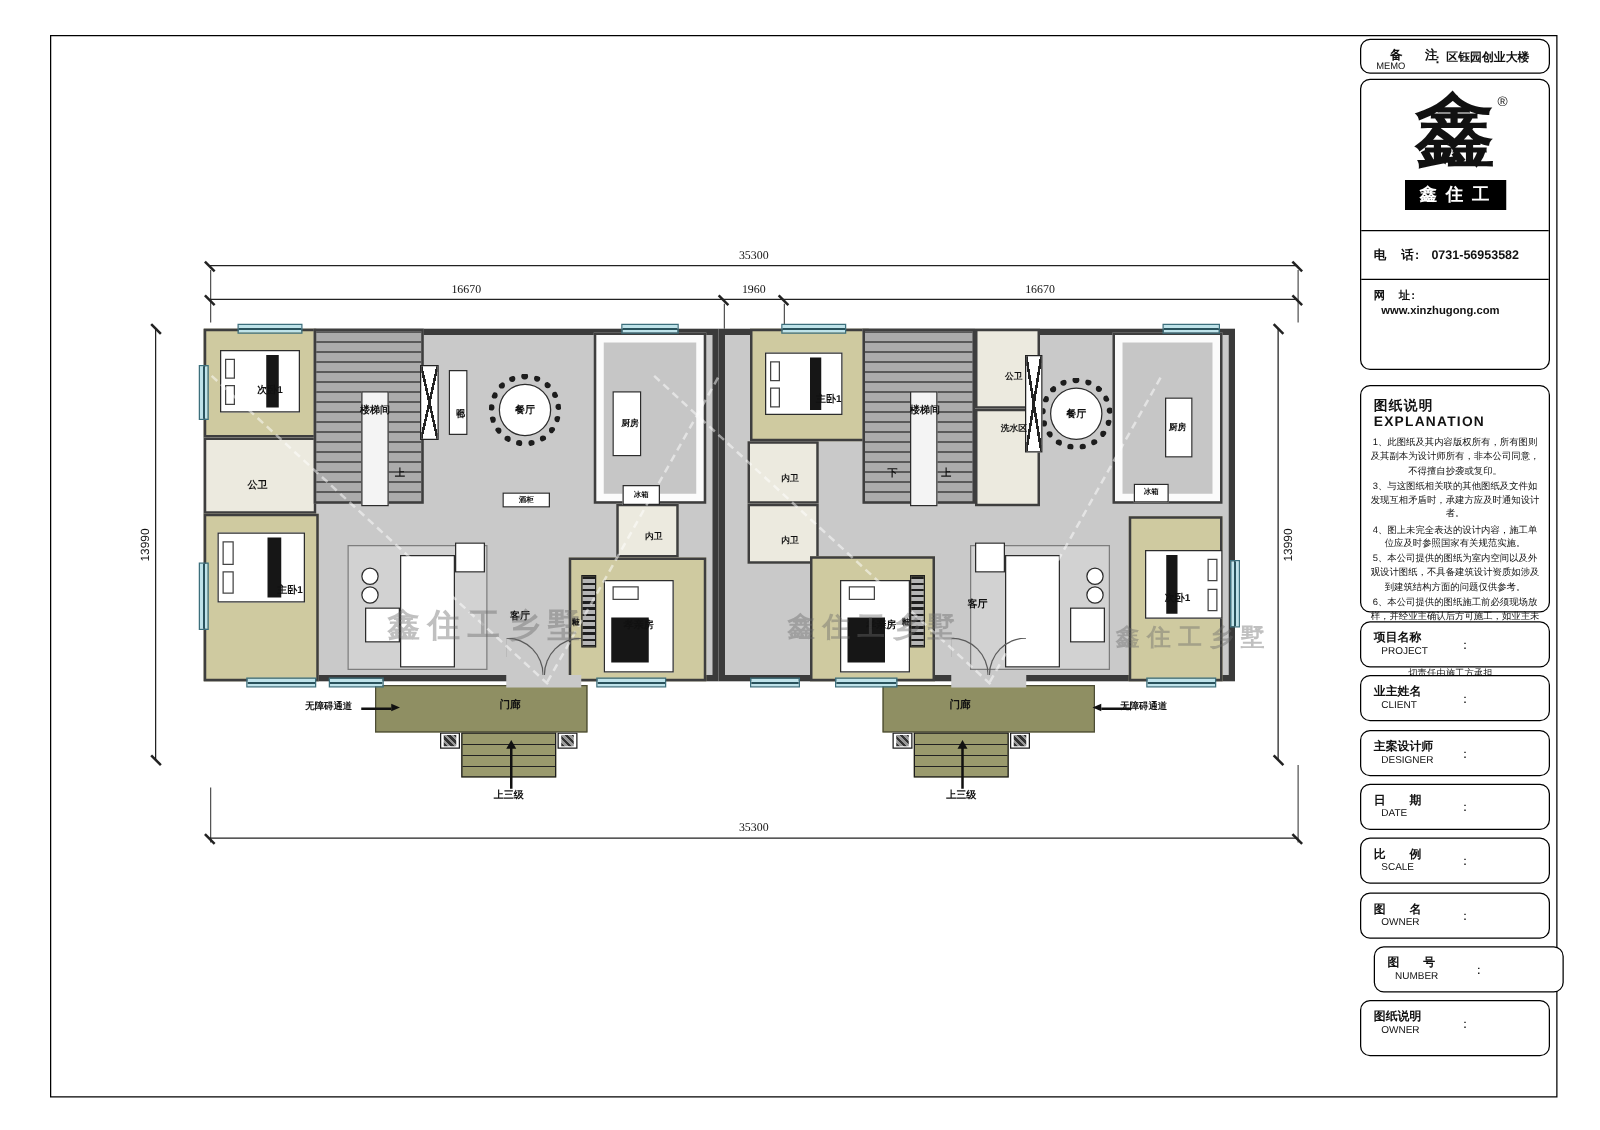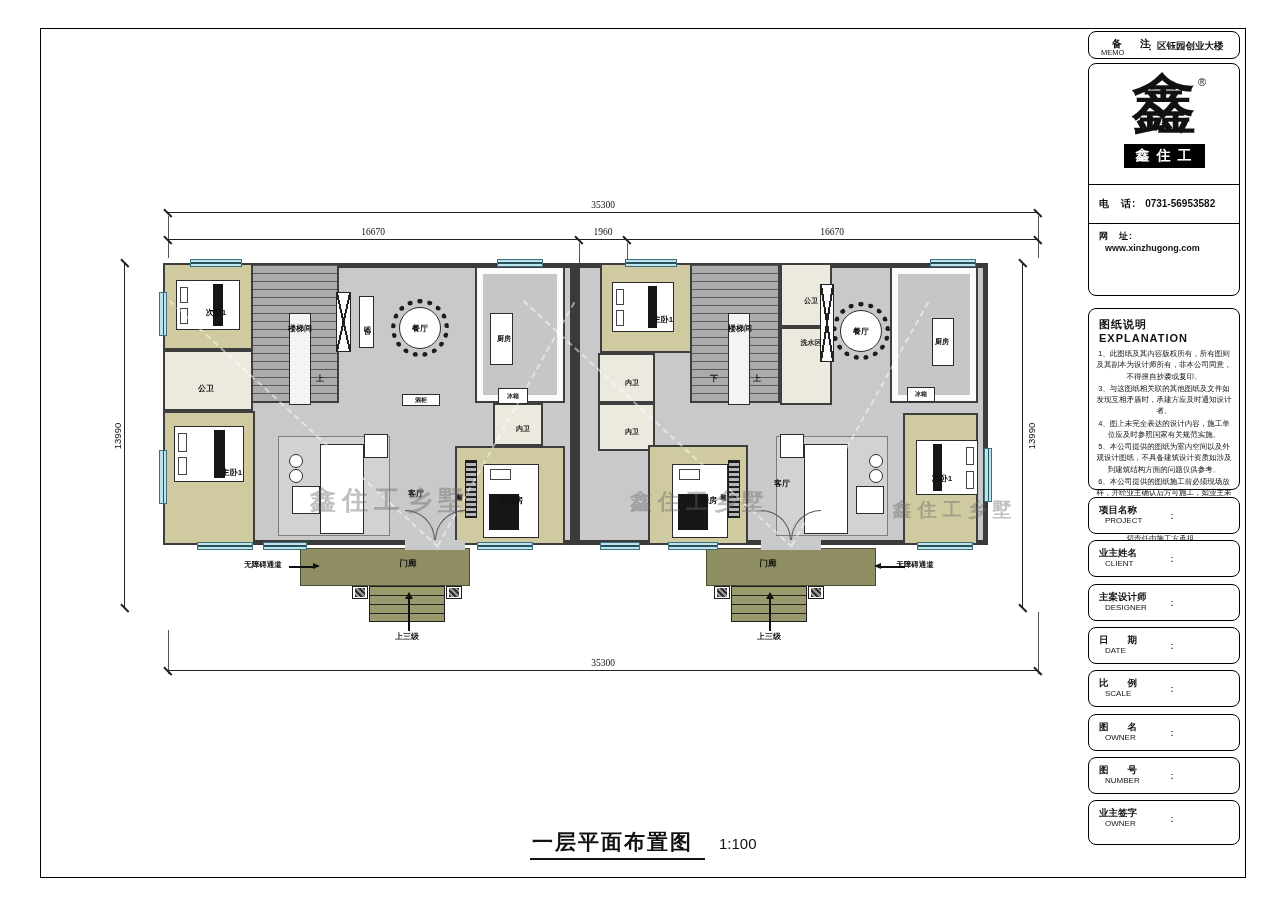--- a/index.html
+++ b/index.html
@@ -331,28 +331,25 @@
       <div class="fld" style="top: 670.2px; height: 37px;">
         <span class="fld-cn">比　　例</span>
         <span class="fld-en">SCALE</span>
         <span class="fld-colon">：</span>
       </div>
       <div class="fld" style="top: 713.5px; height: 37px;">
         <span class="fld-cn">图　　名</span>
         <span class="fld-en">OWNER</span>
         <span class="fld-colon">：</span>
       </div>
-      <div class="fld" style="top: 756.8px; height: 37px;">
+      <div class="fld" style="top: 756.8px; height: 37px; margin-left: 11px;">
         <span class="fld-cn">图　　号</span>
         <span class="fld-en">NUMBER</span>
         <span class="fld-colon">：</span>
       </div>
       <div class="fld" style="top: 800.1px; height: 45px;">
-        <span class="fld-cn">业主签字</span>
+        <span class="fld-cn">图纸说明</span>
         <span class="fld-en">OWNER</span>
         <span class="fld-colon">：</span>
       </div>
     </div>
 
-  <div class="plan-title">
-    <span class="pt-text">一层平面布置图</span><span class="pt-scale">1:100</span>
-  </div>
 </div>
 
 </body></html>

